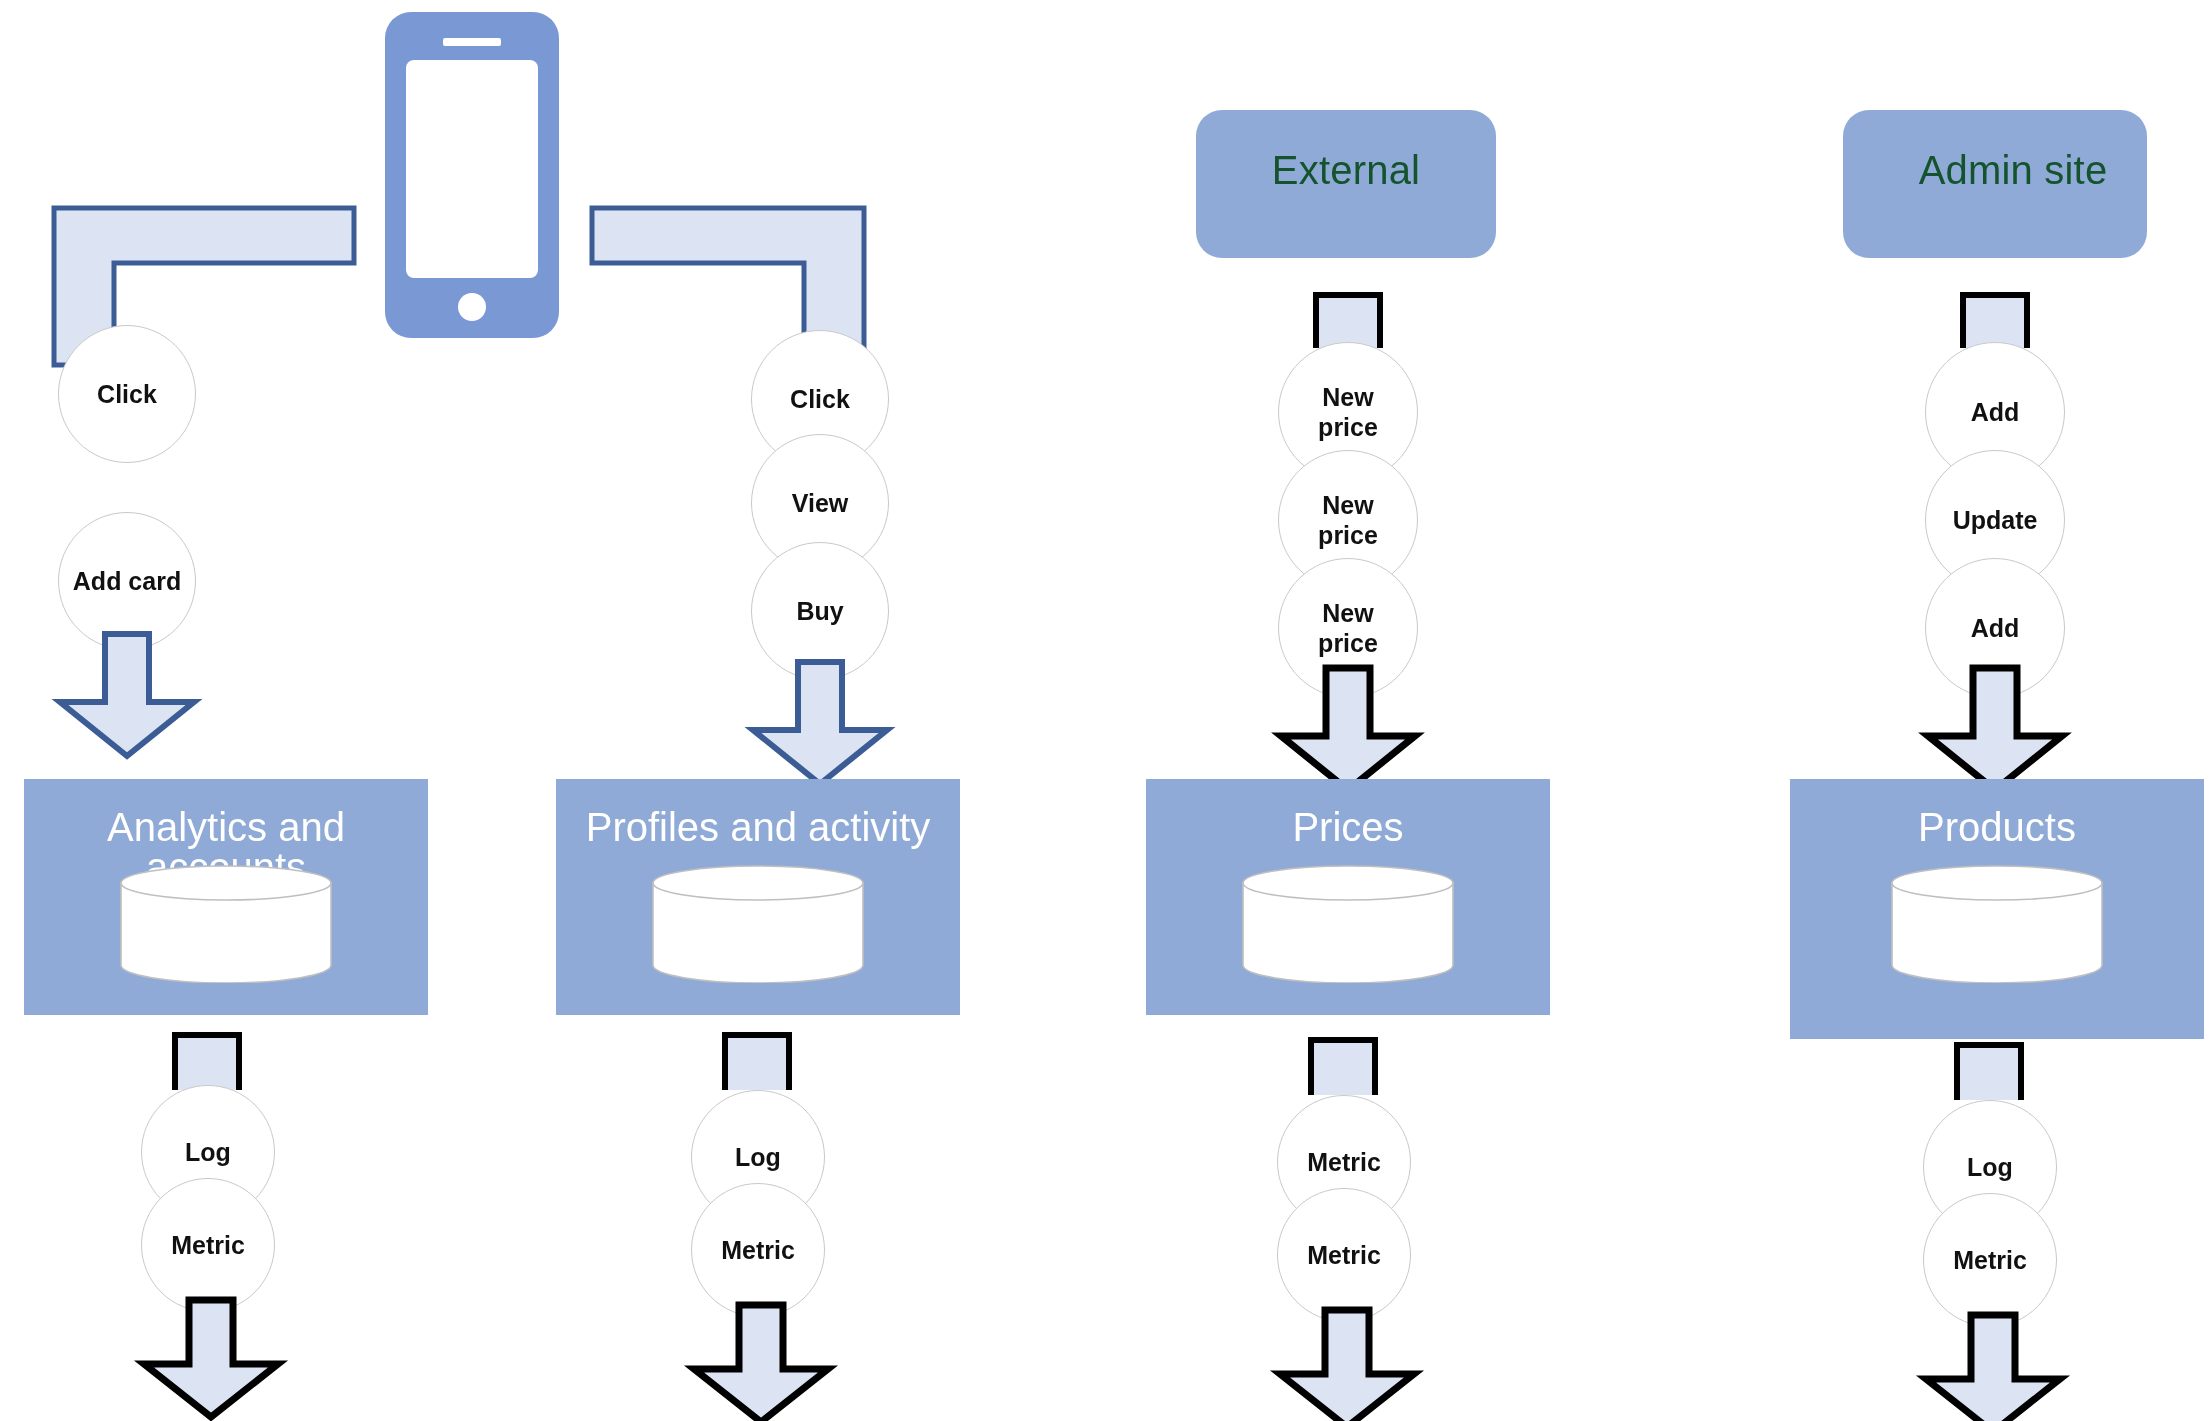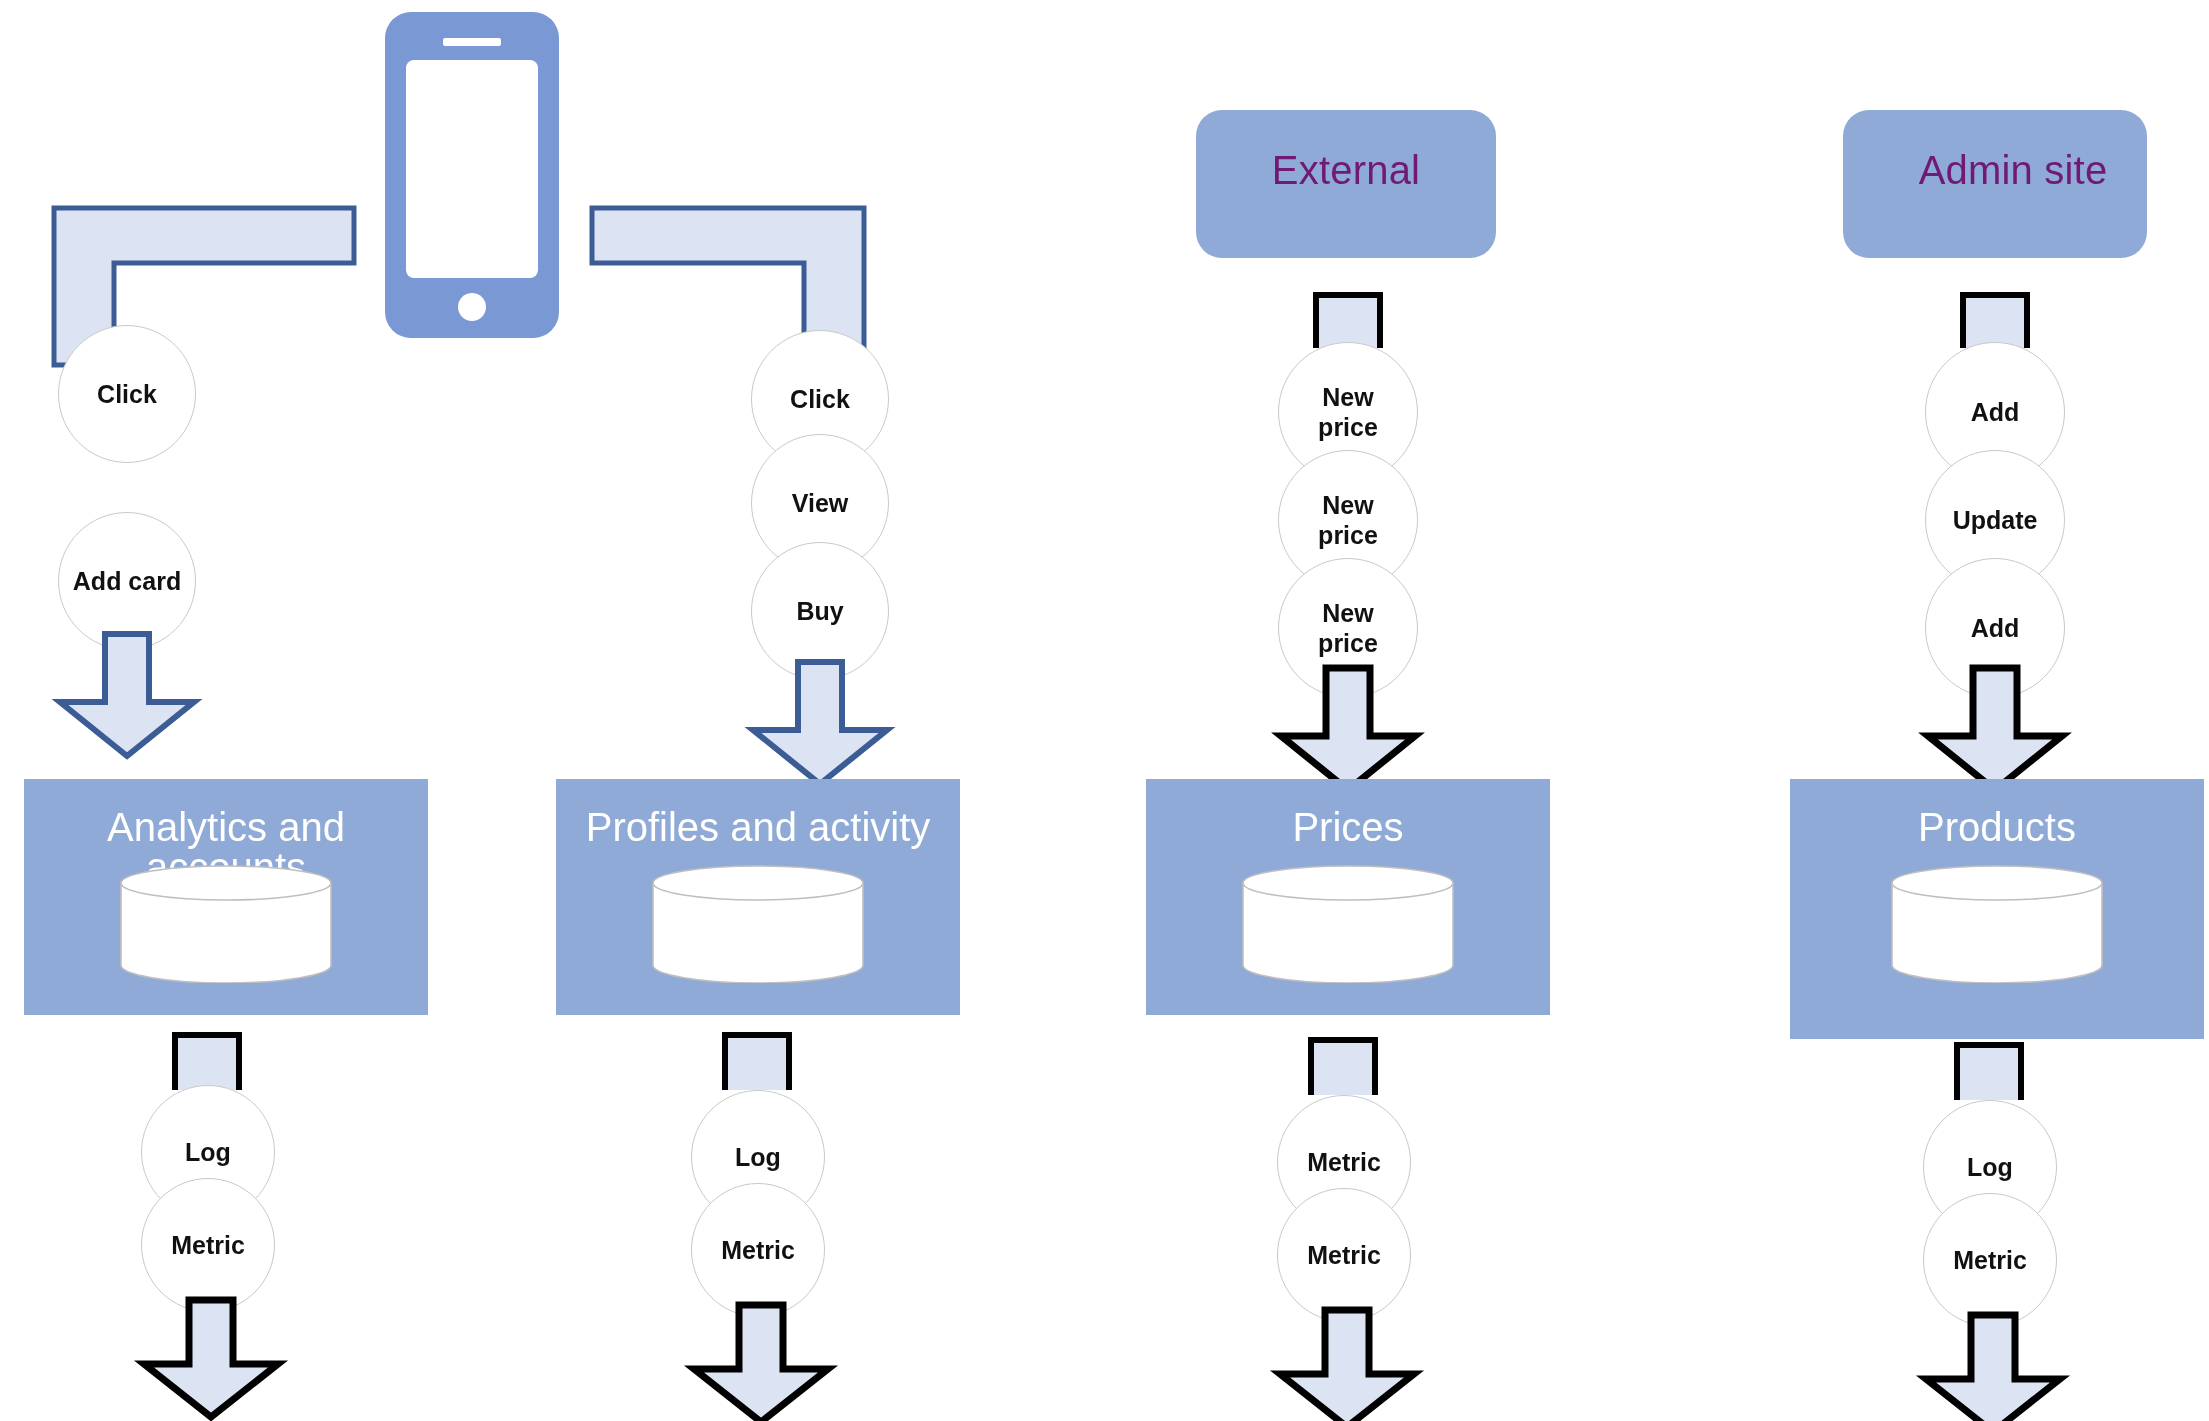--- a/index.html
+++ b/index.html
@@ -23,21 +23,21 @@
   .src-box {
     background: #8FAAD7;
     border-radius: 26px;
     display: flex;
     align-items: flex-start;
     justify-content: center;
     padding-top: 40px;
     box-sizing: border-box;
   }
   .src-box .src-label {
-    color: #701a75;
+    color: #14532d;
     font-size: 40px;
     font-weight: 400;
     letter-spacing: 0.2px;
     line-height: 1;
   }
 
   
   .store-box {
     background: #8FAAD7;
     box-sizing: border-box;

